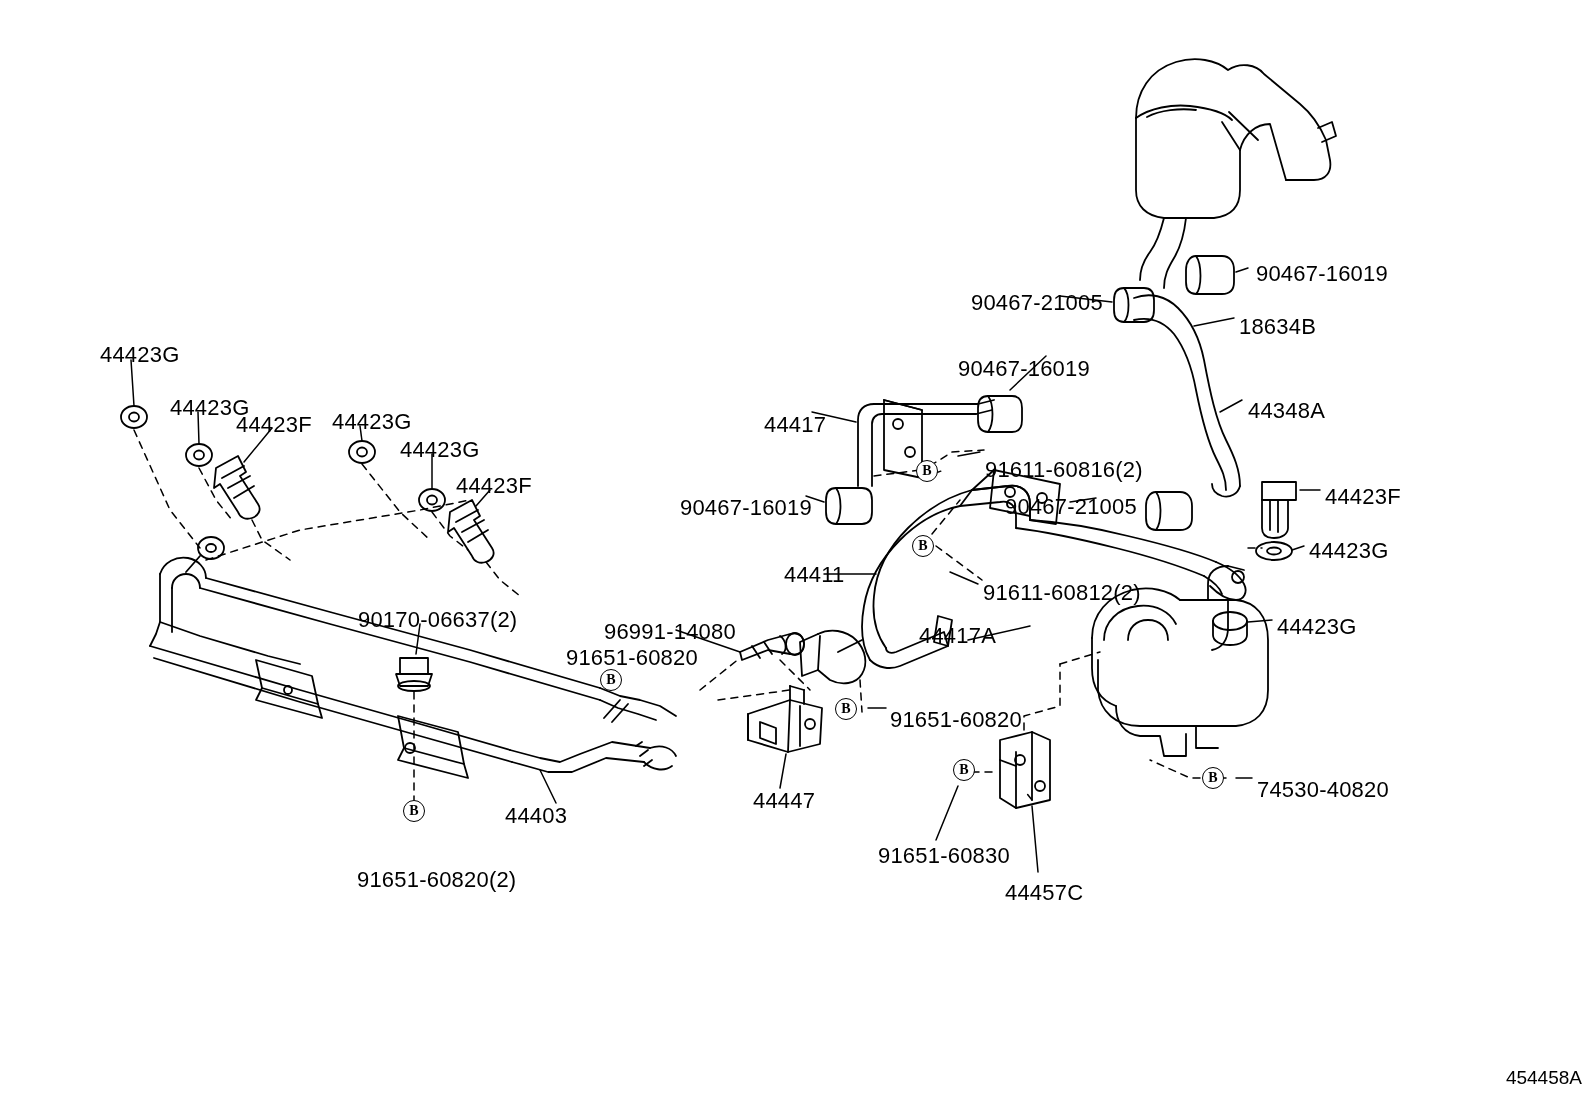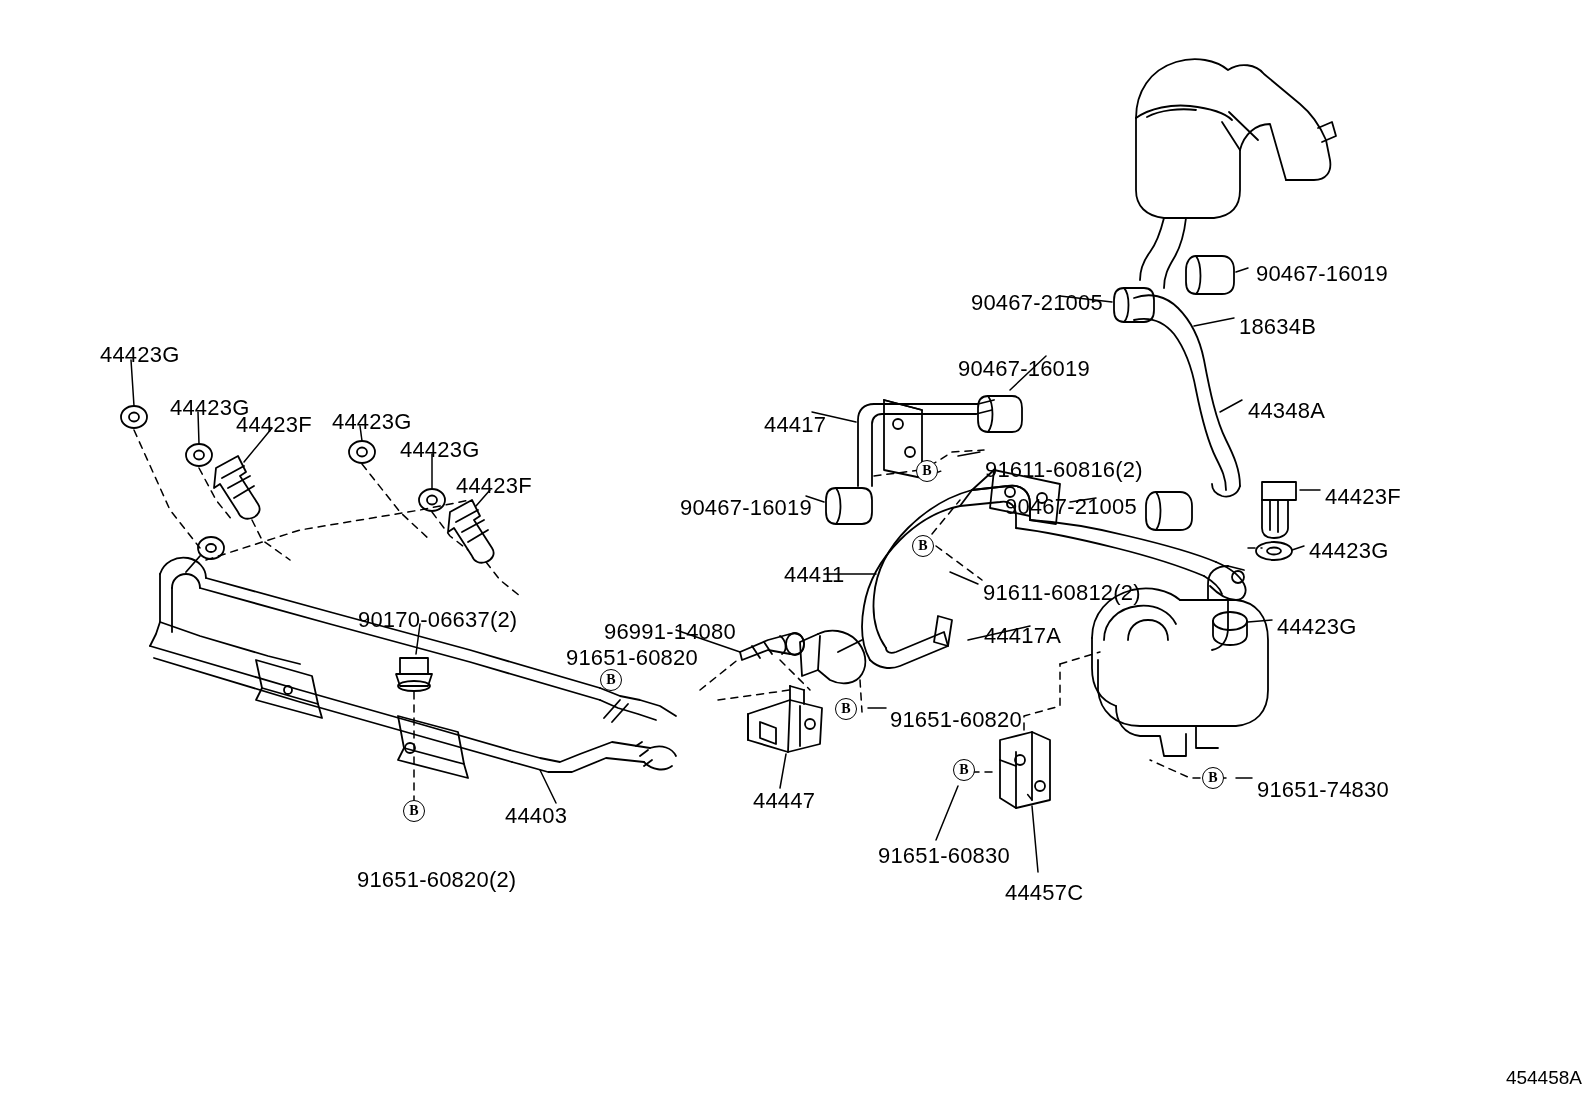--- a/index.html
+++ b/index.html
@@ -389,23 +389,23 @@
   <div class="lbl" style="left:456px; top:473px;">44423F</div>
   <div class="lbl" style="left:358px; top:607px;">90170-06637(2)</div>
   <div class="lbl" style="left:604px; top:619px;">96991-14080</div>
   <div class="lbl" style="left:566px; top:645px;">91651-60820</div>
   <div class="lbl" style="left:505px; top:803px;">44403</div>
   <div class="lbl" style="left:357px; top:867px;">91651-60820(2)</div>
   <div class="lbl" style="left:753px; top:788px;">44447</div>
   <div class="lbl" style="left:890px; top:707px;">91651-60820</div>
   <div class="lbl" style="left:878px; top:843px;">91651-60830</div>
   <div class="lbl" style="left:1005px; top:880px;">44457C</div>
-  <div class="lbl" style="left:1257px; top:777px;">91651-74830</div>
+  <div class="lbl" style="left:1257px; top:777px;">74530-40820</div>
   <div class="lbl" style="left:768px; top:562px;margin-left:16px;">44411</div>
-  <div class="lbl" style="left:984px; top:623px;">44417A</div>
+  <div class="lbl" style="left:919px; top:623px;">44417A</div>
   <div class="lbl" style="left:680px; top:495px;">90467-16019</div>
   <div class="lbl" style="left:764px; top:412px;">44417</div>
   <div class="lbl" style="left:985px; top:457px;">91611-60816(2)</div>
   <div class="lbl" style="left:983px; top:580px;">91611-60812(2)</div>
   <div class="lbl" style="left:1005px; top:494px;">90467-21005</div>
   <div class="lbl" style="left:958px; top:356px;">90467-16019</div>
   <div class="lbl" style="left:971px; top:290px;">90467-21005</div>
   <div class="lbl" style="left:1256px; top:261px;">90467-16019</div>
   <div class="lbl" style="left:1239px; top:314px;">18634B</div>
   <div class="lbl" style="left:1248px; top:398px;">44348A</div>

